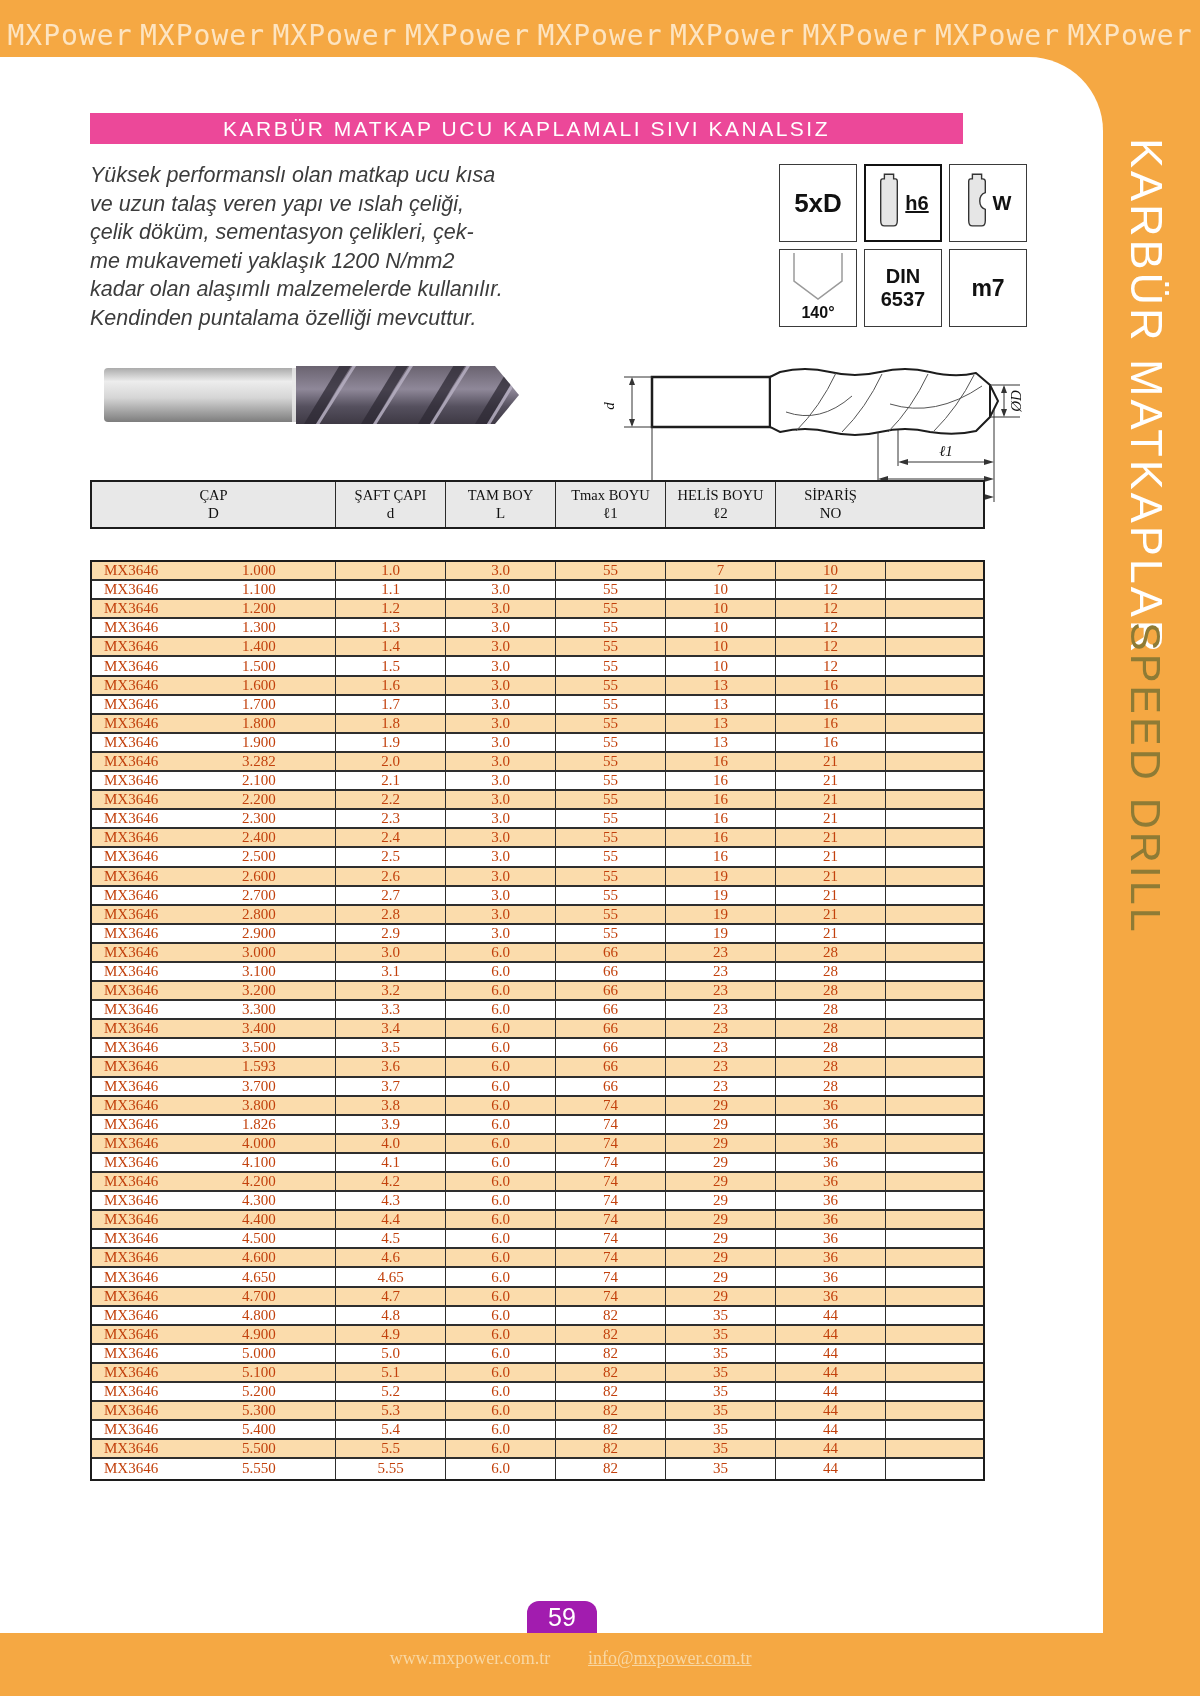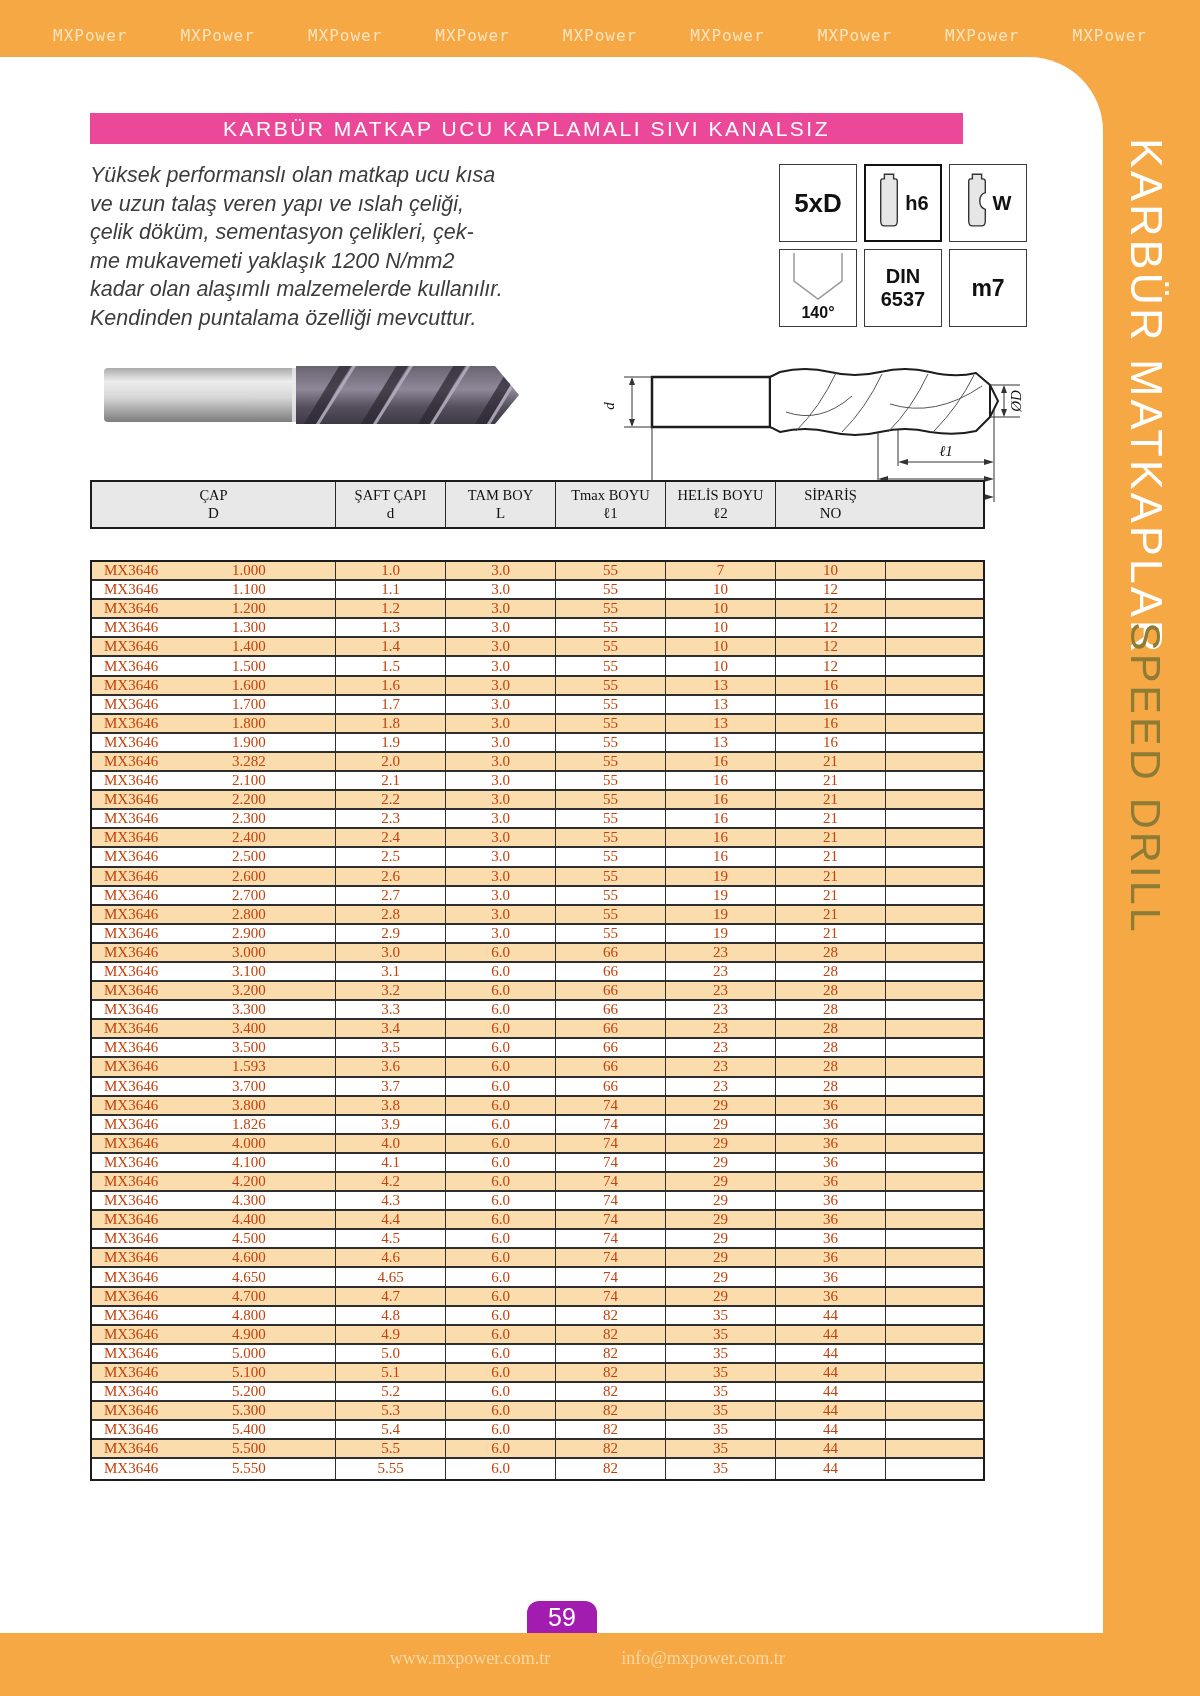--- a/index.html
+++ b/index.html
@@ -6,21 +6,21 @@
   body{
     width:1200px;height:1696px;position:relative;overflow:hidden;
     background:#F5A843;
     font-family:"Liberation Sans", sans-serif;
   }
   
   .logo-band{
     position:absolute;left:0;top:0;width:1200px;height:70px;
     display:flex;justify-content:space-evenly;align-items:center;
     font-family:"DejaVu Sans Mono", monospace;
-    font-size:16px;color:rgba(255,248,235,0.75);letter-spacing:1px;
+    font-size:28px;color:rgba(255,248,235,0.75);letter-spacing:1px;
   }
   
   .sheet{
     position:absolute;left:0;top:57px;width:1103px;height:1576px;
     background:#ffffff;border-top-right-radius:74px;
   }
   
   .side-category{
     position:absolute;left:1120px;top:138px;
     writing-mode:vertical-rl;
@@ -47,21 +47,21 @@
   
   .badges{
     position:absolute;left:765px;top:164px;
     display:grid;grid-template-columns:78px 78px 78px;grid-auto-rows:78px;gap:7px;padding-left:14px;
   }
   .badge{
     border:1.5px solid #3a3a3a;background:#fff;box-sizing:border-box;
     display:flex;align-items:center;justify-content:center;position:relative;
     color:#111;
   }
-  .badge.bold-frame{border:2.5px solid #111;}
+  .badge.bold-frame{border:2.5px solid #111;text-decoration:underline;}
   .badge .big{font-size:26px;font-weight:bold;}
   .badge .med{font-size:20px;font-weight:bold;}
   .badge-row{display:flex;align-items:center;gap:4px;}
   .badge .two-line{font-size:20px;font-weight:bold;line-height:1.15;text-align:center;}
   .angle-label{position:absolute;bottom:4px;left:0;right:0;text-align:center;font-size:16px;font-weight:bold;}
   
   .drill-photo{position:absolute;left:100px;top:356px;}
   .tech-drawing{position:absolute;left:590px;top:352px;}
   .dimtext{font-family:"Liberation Serif", serif;font-style:italic;font-size:15px;fill:#111;}
   
@@ -92,37 +92,37 @@
   }
   .trow:last-child{border-bottom:none;}
   .trow.shade{background:#FBDCAC;}
   .tcell{
     border-left:1.5px solid #2e2e2e;box-sizing:border-box;
     display:flex;align-items:center;justify-content:center;
     font-size:15px;overflow:hidden;
   }
   .tcell:first-child{border-left:none;justify-content:flex-start;}
   .pcode{margin-left:12px;width:110px;}
-  .psize{margin-left:18px;}
+  .psize{margin-left:28px;}
   
   .footer-band{
     position:absolute;left:0;bottom:0;width:1200px;height:63px;background:#F5A843;
   }
   .page-tab{
     position:absolute;left:527px;top:1601px;width:70px;height:32px;
     background:#a21caf;border-radius:12px 12px 0 0;
     display:flex;align-items:center;justify-content:center;
     color:#fff;font-size:25px;
   }
   .footer-link{
     position:absolute;top:1648px;color:#F8D7A3;font-size:18px;
     font-family:"Liberation Serif", serif;
   }
   .footer-web{left:365px;width:210px;text-align:center;}
-  .footer-mail{left:588px;width:230px;text-align:center;}
+  .footer-mail{left:588px;width:230px;text-decoration:underline;}
 </style>
 </head>
 <body>
 
 <div class="logo-band">
     <span>MXPower</span>
     <span>MXPower</span>
     <span>MXPower</span>
     <span>MXPower</span>
     <span>MXPower</span>

